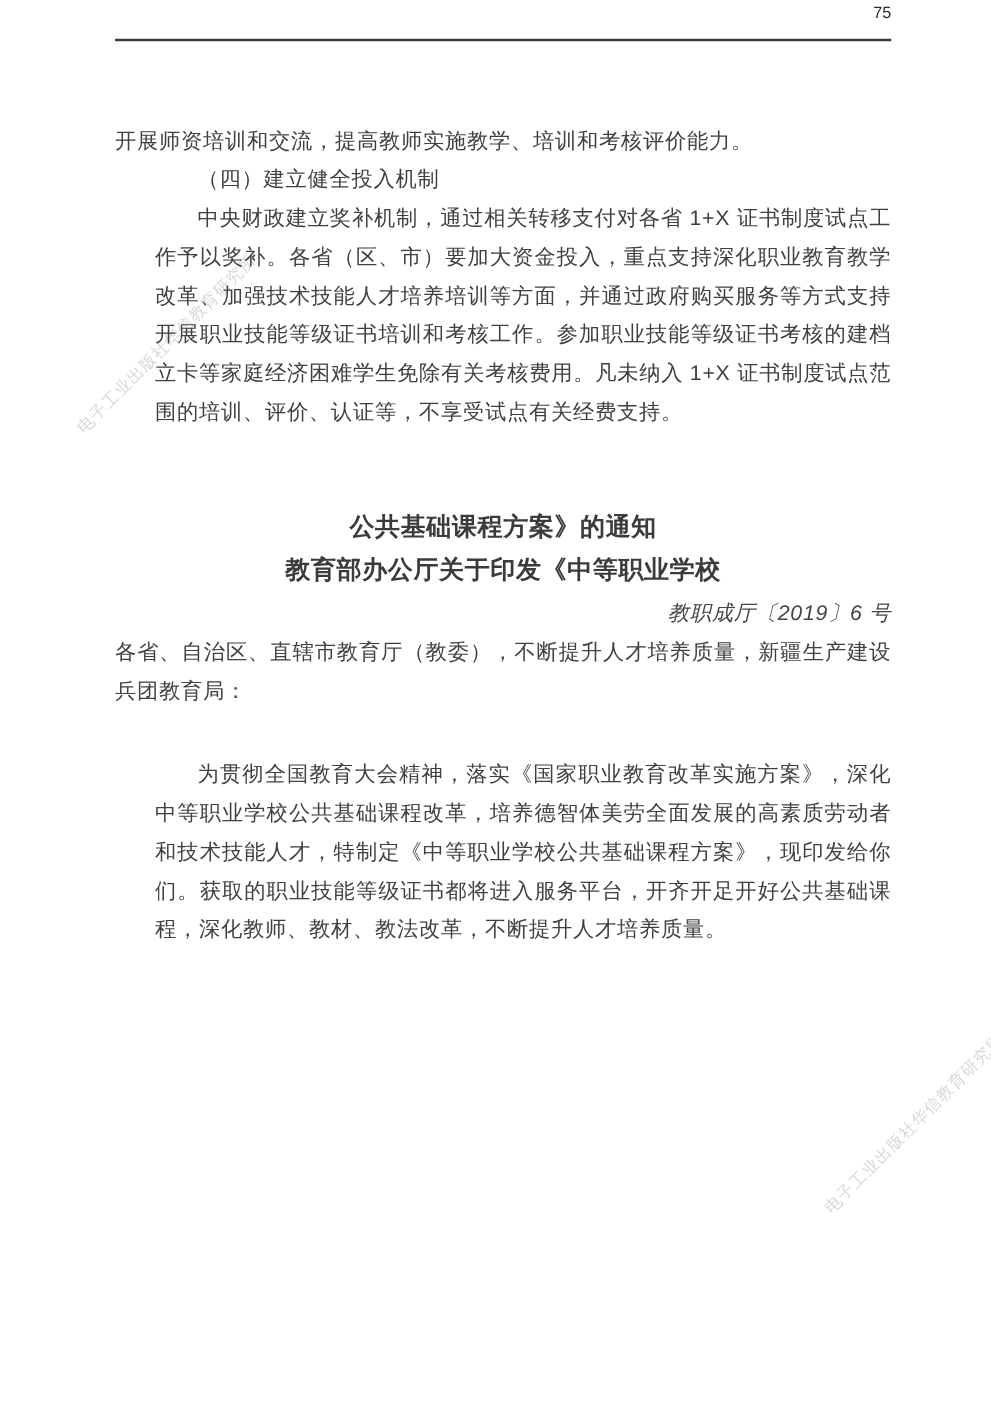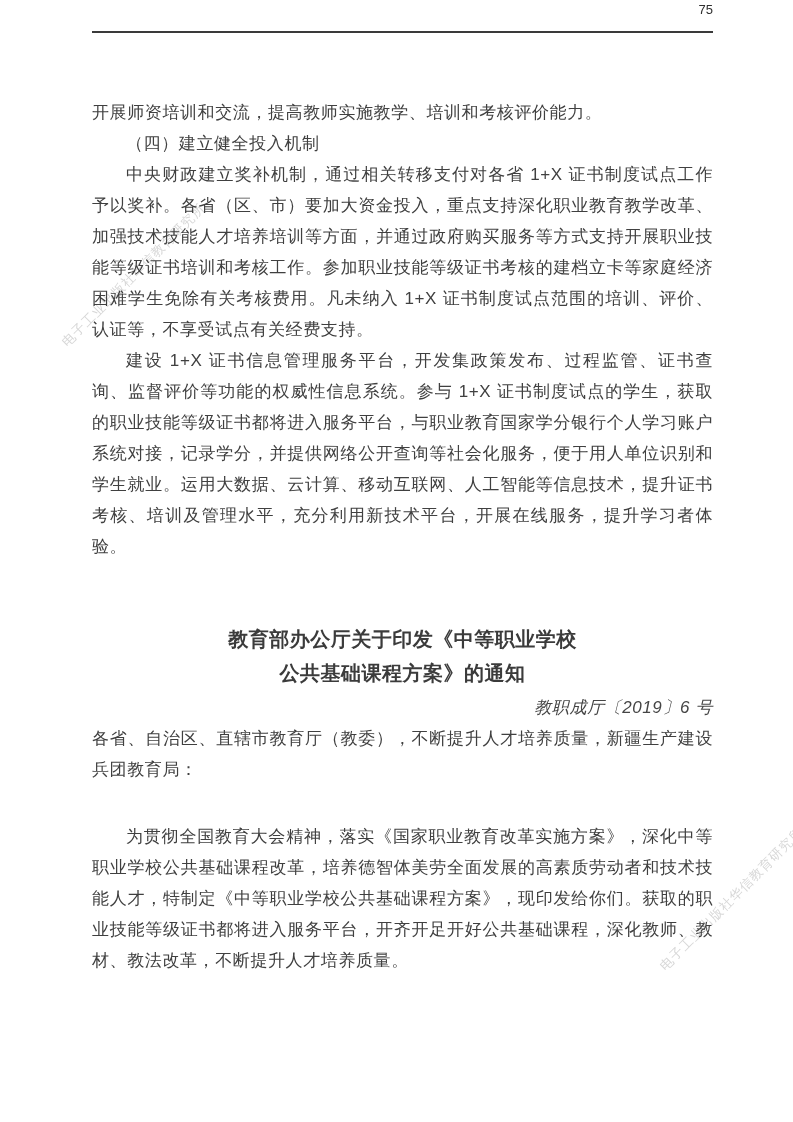--- a/index.html
+++ b/index.html
@@ -54,20 +54,21 @@
     font-size: 17px;
     line-height: 31px;
     letter-spacing: 0.6px;
   }
   .content p {
     margin: 0;
     text-align: justify;
   }
   .content p.indent {
     text-indent: 2em;
+    margin-left: 32px;
   }
   .notice-title {
     margin-top: 60px;
     text-align: center;
     font-weight: bold;
     color: #3b3b3b;
     font-size: 20px;
     line-height: 34px;
     letter-spacing: 0.5px;
   }
@@ -96,25 +97,24 @@
   <div class="header-rule"></div>
 
   <div class="watermark wm-a">电子工业出版社华信教育研究所</div>
   <div class="watermark wm-b">电子工业出版社华信教育研究所</div>
 
   <div class="content">
 
     <p>开展师资培训和交流，提高教师实施教学、培训和考核评价能力。</p>
     <p class="indent">（四）建立健全投入机制</p>
     <p class="indent">中央财政建立奖补机制，通过相关转移支付对各省 1+X 证书制度试点工作予以奖补。各省（区、市）要加大资金投入，重点支持深化职业教育教学改革、加强技术技能人才培养培训等方面，并通过政府购买服务等方式支持开展职业技能等级证书培训和考核工作。参加职业技能等级证书考核的建档立卡等家庭经济困难学生免除有关考核费用。凡未纳入 1+X 证书制度试点范围的培训、评价、认证等，不享受试点有关经费支持。</p>
-    <p class="indent">建设 1+X 证书信息管理服务平台，开发集政策发布、过程监管、证书查询、监督评价等功能的权威性信息系统。参与 1+X 证书制度试点的学生，获取的职业技能等级证书都将进入服务平台，与职业教育国家学分银行个人学习账户系统对接，记录学分，并提供网络公开查询等社会化服务，便于用人单位识别和学生就业。运用大数据、云计算、移动互联网、人工智能等信息技术，提升证书考核、培训及管理水平，充分利用新技术平台，开展在线服务，提升学习者体验。</p>
 
     <div class="notice-title">
+      <span>公共基础课程方案》的通知</span>
       <span>教育部办公厅关于印发《中等职业学校</span>
-      <span>公共基础课程方案》的通知</span>
     </div>
 
     <div class="doc-number">教职成厅〔2019〕6 号</div>
 
     <p class="addressee">各省、自治区、直辖市教育厅（教委），不断提升人才培养质量，新疆生产建设兵团教育局：</p>
 
     <p class="indent notice-paragraph">为贯彻全国教育大会精神，落实《国家职业教育改革实施方案》，深化中等职业学校公共基础课程改革，培养德智体美劳全面发展的高素质劳动者和技术技能人才，特制定《中等职业学校公共基础课程方案》，现印发给你们。获取的职业技能等级证书都将进入服务平台，开齐开足开好公共基础课程，深化教师、教材、教法改革，不断提升人才培养质量。</p>
 
   </div>
 

